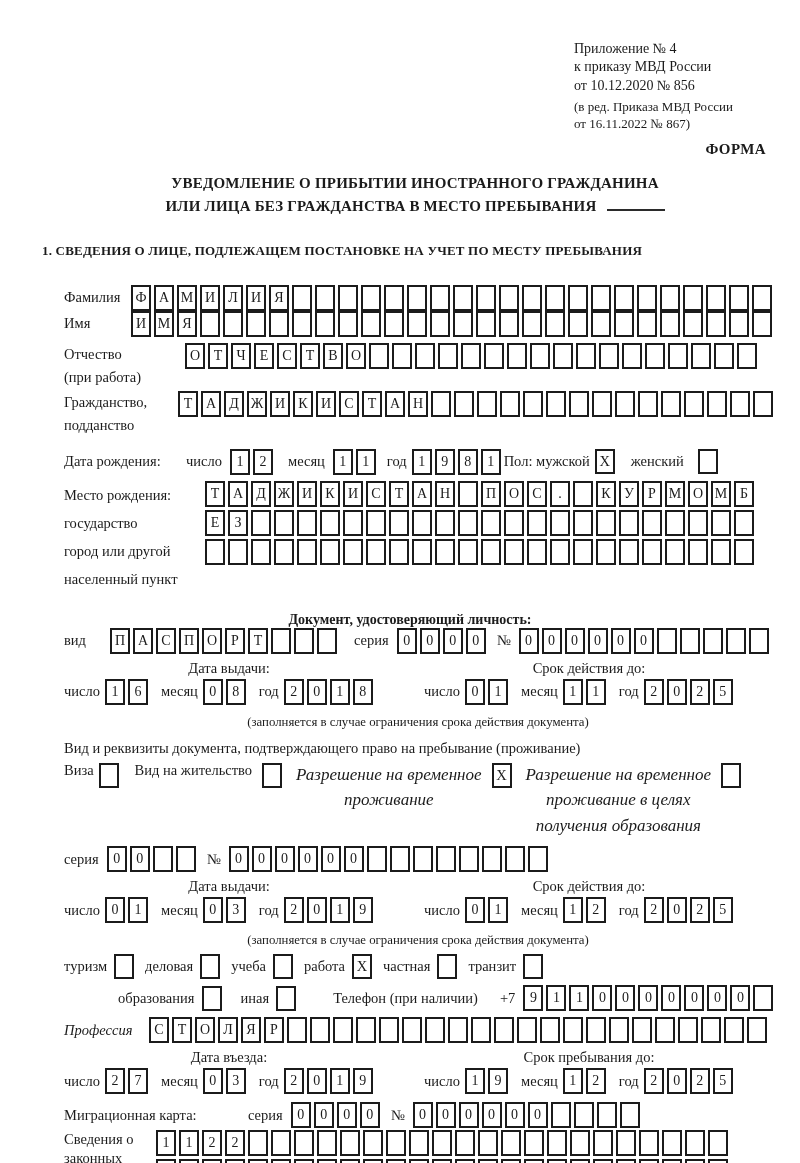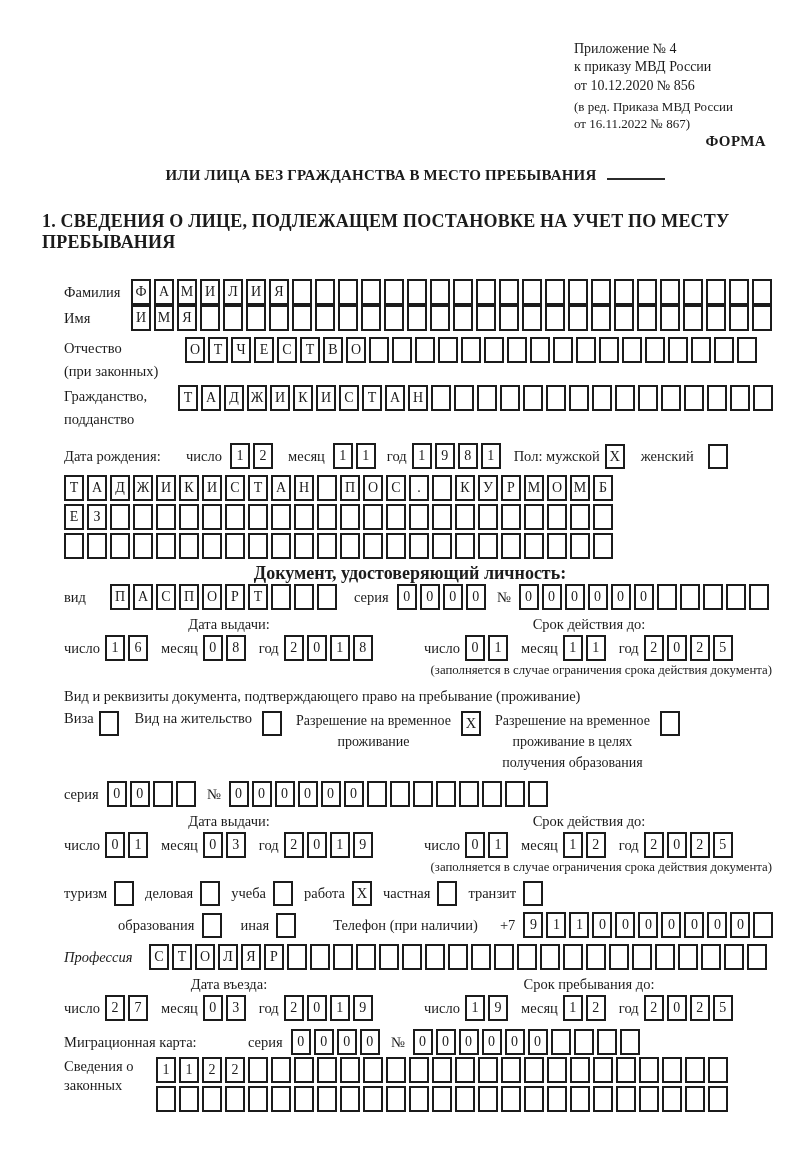--- a/index.html
+++ b/index.html
@@ -4,24 +4,24 @@
 <style>
   * { box-sizing: border-box; }
   html,body { margin:0; padding:0; background:#fff; }
   .page {
     position:relative; width:800px; height:1163px; background:#fff; color:#1b1b1b;
     font-family:"Liberation Serif","DejaVu Serif",serif; font-size:14.5px;
     padding:40px 34px 0 64px; overflow:hidden;
   }
   .annex { width:192px; margin-left:auto; font-size:14px; line-height:1.32; }
   .annex-note { font-size:13px; line-height:1.3; margin-top:4px; }
-  .forma { text-align:right; font-weight:bold; font-size:15px; margin-top:0; letter-spacing:.4px; }
+  .forma { text-align:right; font-weight:bold; font-size:15px; margin-top:8px; letter-spacing:.4px; }
   .title { text-align:center; font-weight:bold; font-size:15px; margin-top:14px; line-height:1.55; letter-spacing:.2px; }
   .title-underline { display:inline-block; width:58px; border-bottom:2px solid #2b2b2b; margin-left:10px; }
-  .sec-heading { font-weight:bold; font-size:18px; margin:24px 0 0 -22px; letter-spacing:.2px; }
+  .sec-heading { font-weight:bold; font-size:13px; margin:24px 0 0 -22px; letter-spacing:.2px; }
 
   .row { display:flex; align-items:center; }
   .row.top { align-items:flex-start; }
   .lbl { white-space:nowrap; flex:none; }
   .lcol { flex:none; line-height:23px; }
   .lcol-sp { line-height:28px; }
 
   .cellrow { display:flex; flex:none; }
   .cell {
     flex:none; width:20px; height:26px; border:2px solid #1b1b1b; margin-right:3px;
@@ -32,37 +32,37 @@
     display:inline-flex; align-items:center; justify-content:center; font-size:14.5px;
   }
   .mb3 { margin-bottom:3px; }
   .mt2 { margin-top:2px; } .mt6 { margin-top:6px; } .mt8 { margin-top:8px; } .mt12 { margin-top:12px; } .mt26 { margin-top:26px; }
 
   .w-fam { width:67px; } .w-otch { width:121px; } .w-grazh { width:114px; }
   .w-mesto { width:141px; } .w-vid { width:46px; } .w-prof { width:85px;font-style:italic; }
   .w-guard { width:92px; line-height:19px; } .w-mig { width:184px; }
 
   .gap-r5 { margin-right:5px; } .gap-r8 { margin-right:8px; }
-  .ml8 { margin-left:8px; } .ml10 { margin-left:10px; } .ml14 { margin-left:14px; } .ml16 { margin-left:16px; }
-
-  .center-bold { text-align:center; font-weight:bold; font-size:18px; margin-top:4px; margin-left:-10px; }
+  .ml8 { margin-left:8px; } .ml10 { } .ml14 { margin-left:14px; } .ml16 { margin-left:16px; }
+
+  .center-bold { text-align:center; font-weight:bold; font-size:14px; margin-top:19px; margin-left:-10px; }
 
   .dcap-row { display:flex; margin-top:6px; }
   .dcap { text-align:center; flex:none; }
   .dcap.l { width:330px; } .dcap.r { width:330px; margin-left:30px; }
   .dfields { display:flex; margin-top:2px; }
   .dhalf { display:flex; align-items:center; flex:none; width:330px; }
   .dhalf.r { margin-left:30px; }
   .dhalf .lbl { margin-right:5px; }
   .dhalf .cellrow { margin-right:10px; }
-  .note-right { text-align:right; font-size:12.8px; margin-top:2px; margin-right:-6px; }
+  .note-right { text-align:center; font-size:12.8px; margin-top:10px; margin-right:-6px; }
 
   .permit-l1 { margin-top:10px; }
   .permit-l2 { margin-top:7px; }
-  .ctr { text-align:center; font-size:14px; line-height:1.5; flex:none; }
+  .ctr { text-align:center; font-size:17px; line-height:1.5; flex:none;font-style:italic; }
   .rvp-row { margin-top:5px; }
   .rvp-row .box { margin-top:1px; }
 
   .pair { display:inline-flex; align-items:center; margin-right:11px; }
   .pair .lbl { margin-right:7px; }
 
   .gum-row { margin-left:54px; }
   .phone-lbl { margin-left:26px; }
   .phone-prefix { margin-left:22px; margin-right:8px; }
 </style>
@@ -77,20 +77,21 @@
     <div>от 10.12.2020 № 856</div>
     <div class="annex-note">
       <div>(в ред. Приказа МВД России</div>
       <div>от 16.11.2022 № 867)</div>
     </div>
   </div>
 
   <div class="forma">ФОРМА</div>
 
   <div class="title">
+    <div>УВЕДОМЛЕНИЕ О ПРИБЫТИИ ИНОСТРАННОГО ГРАЖДАНИНА</div>
     <div>
       <span>ИЛИ ЛИЦА БЕЗ ГРАЖДАНСТВА В МЕСТО ПРЕБЫВАНИЯ</span><span class="title-underline"></span>
     </div>
   </div>
 
   <div class="sec-heading">1. СВЕДЕНИЯ О ЛИЦЕ, ПОДЛЕЖАЩЕМ ПОСТАНОВКЕ НА УЧЕТ ПО МЕСТУ ПРЕБЫВАНИЯ</div>
 
   <div class="row mt26">
     <span class="lbl w-fam">Фамилия</span>
     <span class="cellrow">
@@ -155,21 +156,21 @@
         <span class="cell"></span>
         <span class="cell"></span>
         <span class="cell"></span>
         <span class="cell"></span>
       </span>
   </div>
 
   <div class="row top mt6">
     <span class="lcol w-otch">
       <span>Отчество</span><br>
-      <span>(при законных)</span>
+      <span>(при работа)</span>
     </span>
     <span class="cellrow">
         <span class="cell">О</span>
         <span class="cell">Т</span>
         <span class="cell">Ч</span>
         <span class="cell">Е</span>
         <span class="cell">С</span>
         <span class="cell">Т</span>
         <span class="cell">В</span>
         <span class="cell">О</span>
@@ -247,20 +248,26 @@
         <span class="cell">8</span>
         <span class="cell">1</span>
       </span>
     <span class="lbl ml10 gap-r5">Пол: мужской</span>
     <span class="box">X</span>
     <span class="lbl ml16" style="margin-right:14px">женский</span>
     <span class="box"></span>
   </div>
 
   <div class="row top mt6">
+    <div class="lcol lcol-sp w-mesto">
+      <div>Место рождения:</div>
+      <div>государство</div>
+      <div>город или другой</div>
+      <div>населенный пункт</div>
+    </div>
     <div>
       <div class="cellrow mb3">
           <span class="cell">Т</span>
           <span class="cell">А</span>
           <span class="cell">Д</span>
           <span class="cell">Ж</span>
           <span class="cell">И</span>
           <span class="cell">К</span>
           <span class="cell">И</span>
           <span class="cell">С</span>

